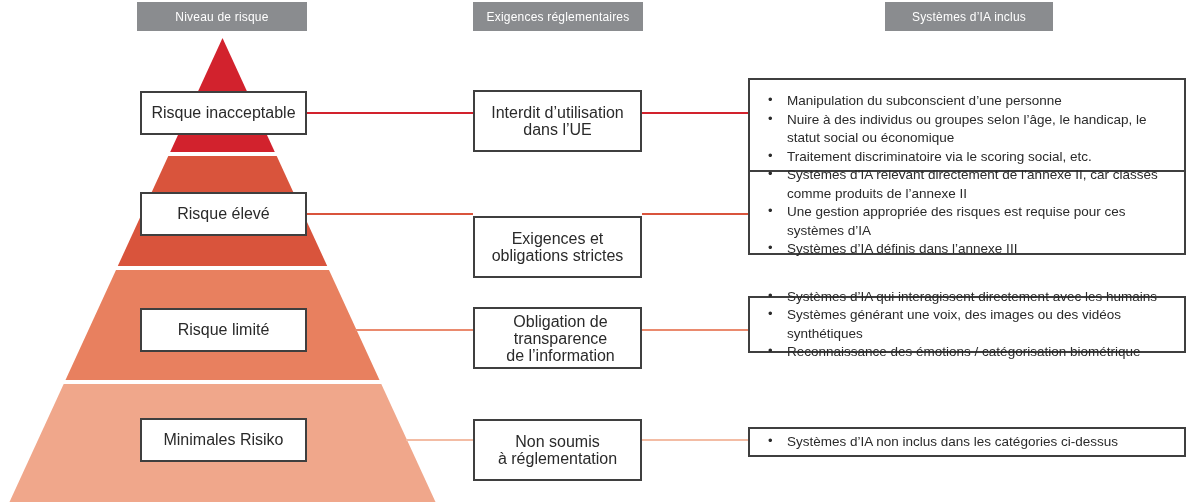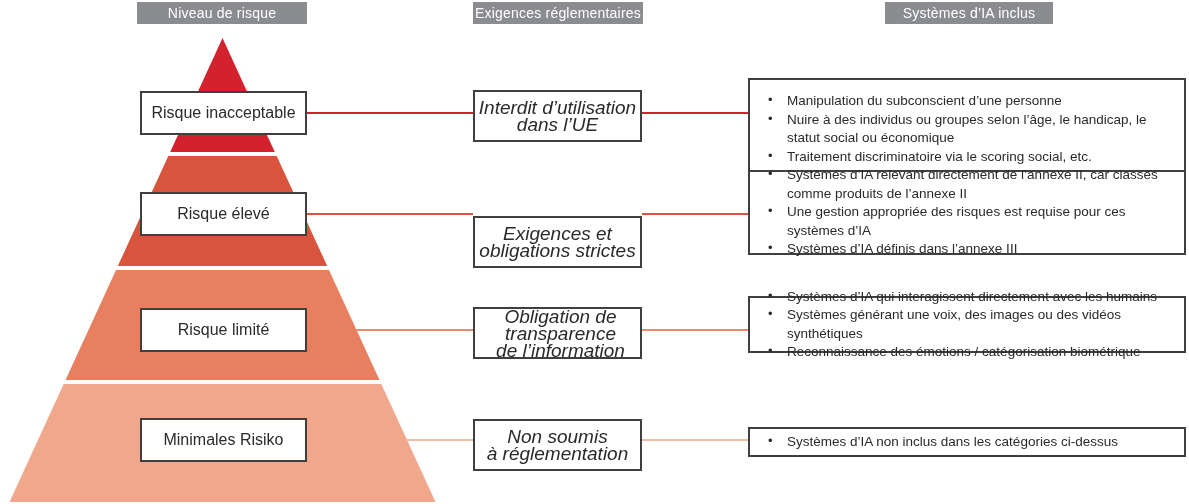--- a/index.html
+++ b/index.html
@@ -1,36 +1,36 @@
 <!DOCTYPE html>
 <html><head>
 <meta charset="utf-8">
 <style>
   html,body{margin:0;padding:0;background:#ffffff;}
   body{font-family:"Liberation Sans", sans-serif; color:#2a2a2a;}
   .stage{position:relative;width:1189px;height:504px;background:#ffffff;overflow:hidden;}
 
   .col-header{
-    position:absolute;top:2px;height:22px;
+    position:absolute;top:2px;height:29px;
     display:flex;align-items:center;justify-content:center;
-    color:#ffffff;font-size:14px;letter-spacing:.2px;
+    color:#ffffff;font-size:12px;letter-spacing:.2px;
   }
   .pyr{position:absolute;left:0;top:0;}
 
   .level-box{
     position:absolute;left:140px;width:167px;height:44px;
     background:#ffffff;border:2px solid #3f3f3f;box-sizing:border-box;
     display:flex;align-items:center;justify-content:center;
     font-size:16px;
   }
   .req-box{
-    position:absolute;left:473px;width:169px;height:52px;
+    position:absolute;left:473px;width:169px;height:62px;
     background:#ffffff;border:2px solid #3f3f3f;box-sizing:border-box;
     display:flex;flex-direction:column;align-items:center;justify-content:center;
-    font-size:19px;line-height:17px;text-align:center;font-style:italic;
+    font-size:16px;line-height:17px;text-align:center;
   }
   .sys-box{
     position:absolute;left:748px;width:438px;
     background:#ffffff;border:2px solid #3f3f3f;box-sizing:border-box;
     display:flex;flex-direction:column;justify-content:center;
     font-size:13.5px;line-height:18.5px;padding:4px 8px 4px 0;
   }
   .bullet{position:relative;padding-left:37px;}
   .bullet::before{content:"\2022";position:absolute;left:18px;top:-1px;font-size:13px;}
 

